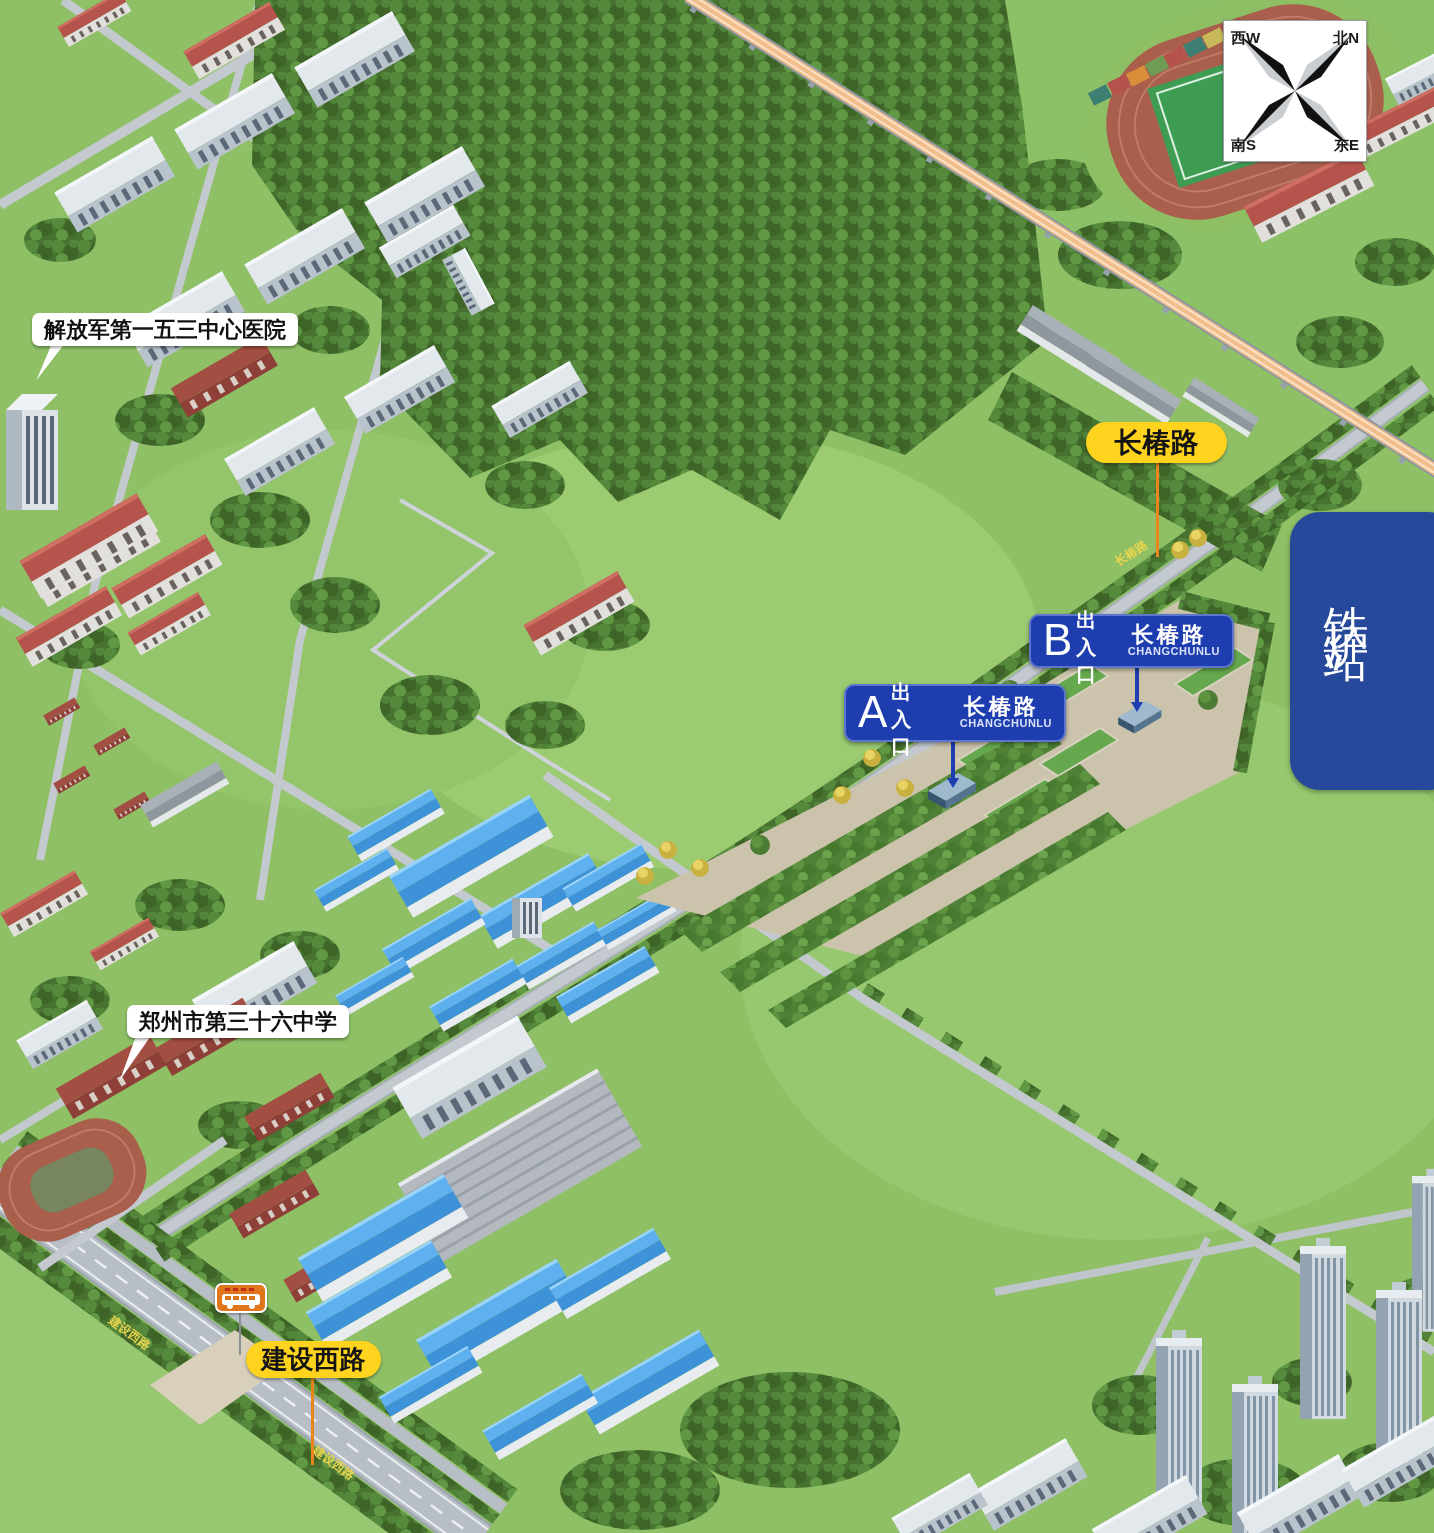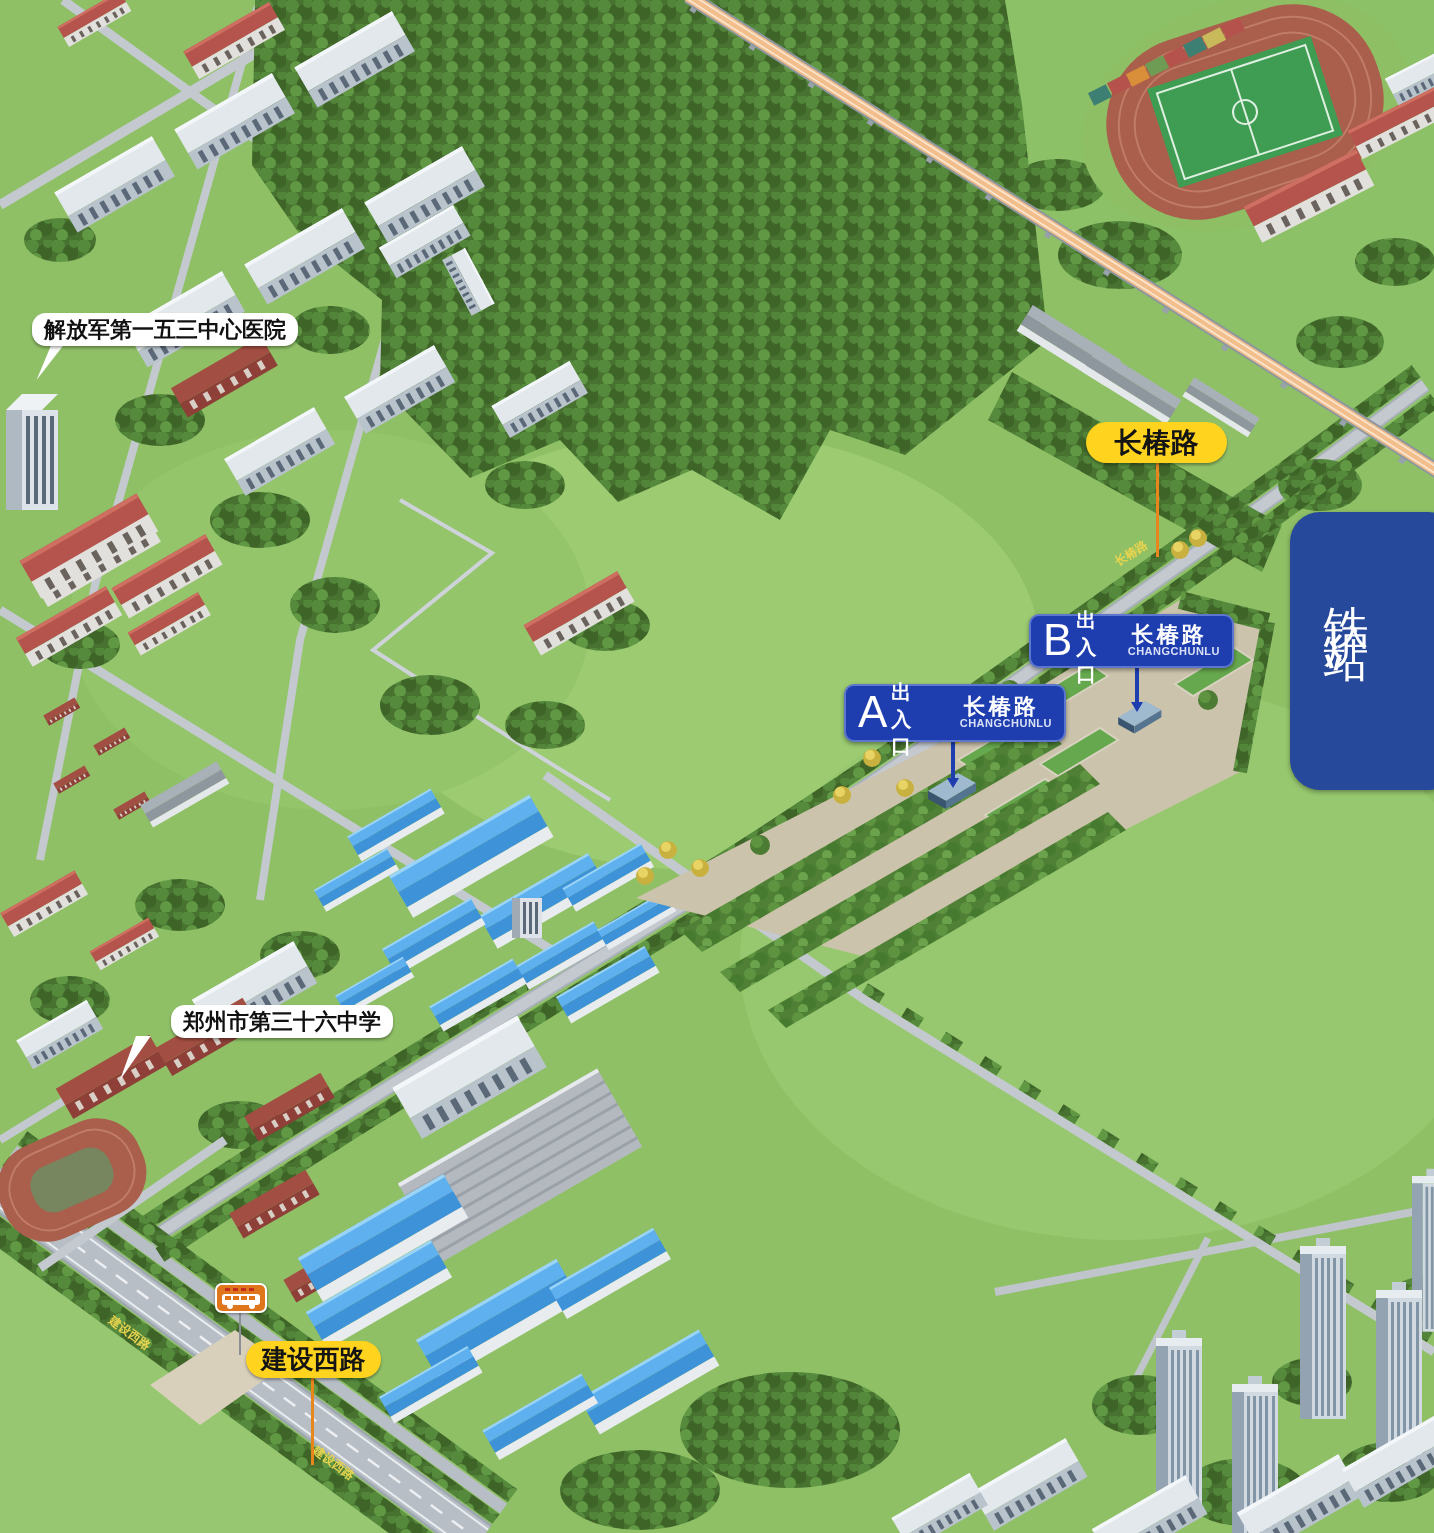--- a/index.html
+++ b/index.html
@@ -42,25 +42,25 @@
   .exit-road{margin-left:auto;text-align:center;line-height:1.05;}
   .exit-road .cn{display:block;font-size:22px;font-weight:bold;letter-spacing:3px;}
   .exit-road .py{display:block;font-size:11px;font-weight:bold;color:#D9E0F5;letter-spacing:.5px;padding-left:9px;}
   .exit-tail{width:4px;background:#1E3EB0;}
   .tail-b{left:1135px;top:667px;height:36px;}
   .tail-a{left:951px;top:741px;height:38px;}
   .exit-tail:after{content:"";position:absolute;left:-4px;bottom:-9px;border-left:6px solid transparent;
                    border-right:6px solid transparent;border-top:10px solid #1E3EB0;}
 
   
-  .poi-label{display:flex;align-items:center;background:#fff;border-radius:14px;color:#111;
+  .poi-label{display:flex;align-items:center;background:#fff;border-radius:7px;color:#111;
              font-size:22px;font-weight:bold;padding:2px 12px;height:33px;
              box-shadow:0 2px 3px rgba(0,0,0,.35);white-space:nowrap;}
   .poi-hospital{left:32px;top:313px;}
-  .poi-school{left:127px;top:1005px;margin-left:44px;}
+  .poi-school{left:127px;top:1005px;}
   .poi-tail{background:#fff;}
   .tail-hospital{left:34px;top:344px;width:32px;height:36px;
                  clip-path:polygon(55% 0,95% 0,8% 100%);}
   .tail-school{left:118px;top:1036px;width:40px;height:44px;
                clip-path:polygon(45% 0,82% 0,5% 100%);}
 
   
   .bus-sign{left:215px;top:1283px;width:52px;height:30px;background:#E0761C;border:2px solid #fff;
             border-radius:7px;box-shadow:0 1px 3px rgba(0,0,0,.4);}
   .bus-pole{left:239px;top:1313px;width:2px;height:42px;background:#8A9096;}
@@ -442,20 +442,38 @@
     <use href="#tower" transform="translate(1156,1338)"></use>
     <use href="#tower" transform="translate(1232,1384)"></use>
     <use href="#slabW" transform="translate(1030,1485) rotate(-30) scale(1.2)"></use>
     <use href="#slabW" transform="translate(1150,1522) rotate(-30) scale(1.2)"></use>
     <use href="#slabW" transform="translate(1300,1505) rotate(-30) scale(1.3)"></use>
     <use href="#slabW" transform="translate(1400,1462) rotate(-30) scale(1.2)"></use>
     <use href="#slabW" transform="translate(940,1512) rotate(-30)"></use>
   </g>
 </svg>
 
+<div class="ovl compass">
+  <svg width="142" height="140" viewBox="0 0 142 140">
+    <g>
+      <polygon points="71,70 127,14 83,44" fill="#C9CDD1"></polygon>
+      <polygon points="71,70 127,14 97,56" fill="#111"></polygon>
+      <polygon points="71,70 127,126 97,84" fill="#C9CDD1"></polygon>
+      <polygon points="71,70 127,126 83,96" fill="#111"></polygon>
+      <polygon points="71,70 15,126 59,96" fill="#C9CDD1"></polygon>
+      <polygon points="71,70 15,126 45,84" fill="#111"></polygon>
+      <polygon points="71,70 15,14 45,56" fill="#C9CDD1"></polygon>
+      <polygon points="71,70 15,14 59,44" fill="#111"></polygon>
+    </g>
+  </svg>
+  <span class="dir dir-nw">西W</span>
+  <span class="dir dir-ne">北N</span>
+  <span class="dir dir-sw">南S</span>
+  <span class="dir dir-se">东E</span>
+</div>
 
 <div class="ovl station-badge">
   <span>铁炉站</span>
 </div>
 
 <div class="ovl leader leader-changchun"></div>
 <div class="ovl road-label lbl-changchun">
   <span>长椿路</span>
 </div>
 

